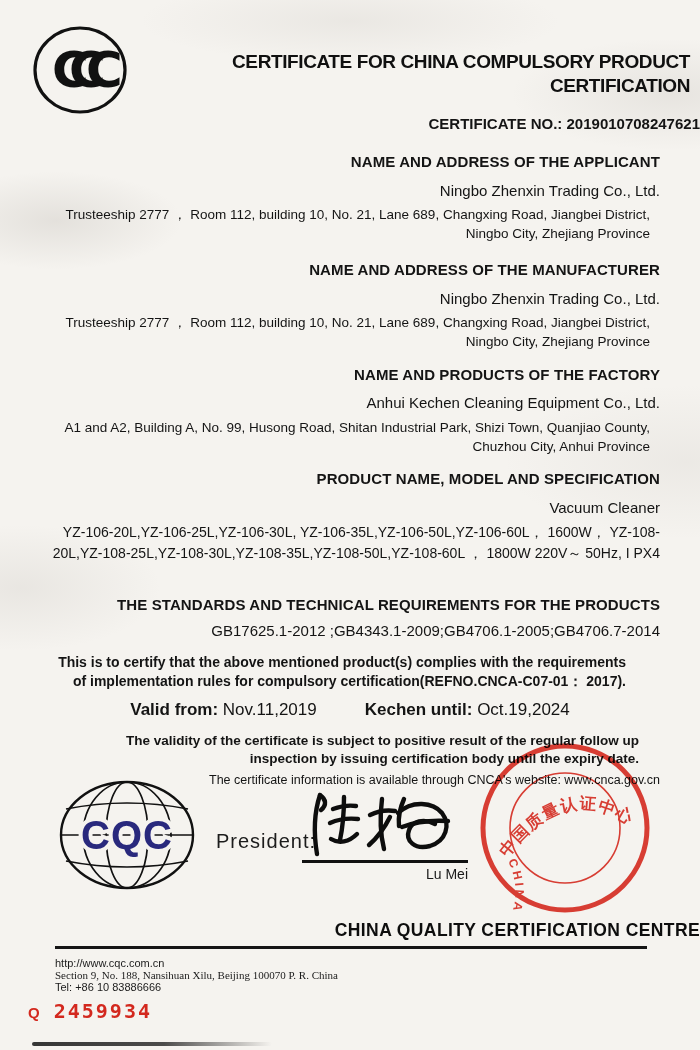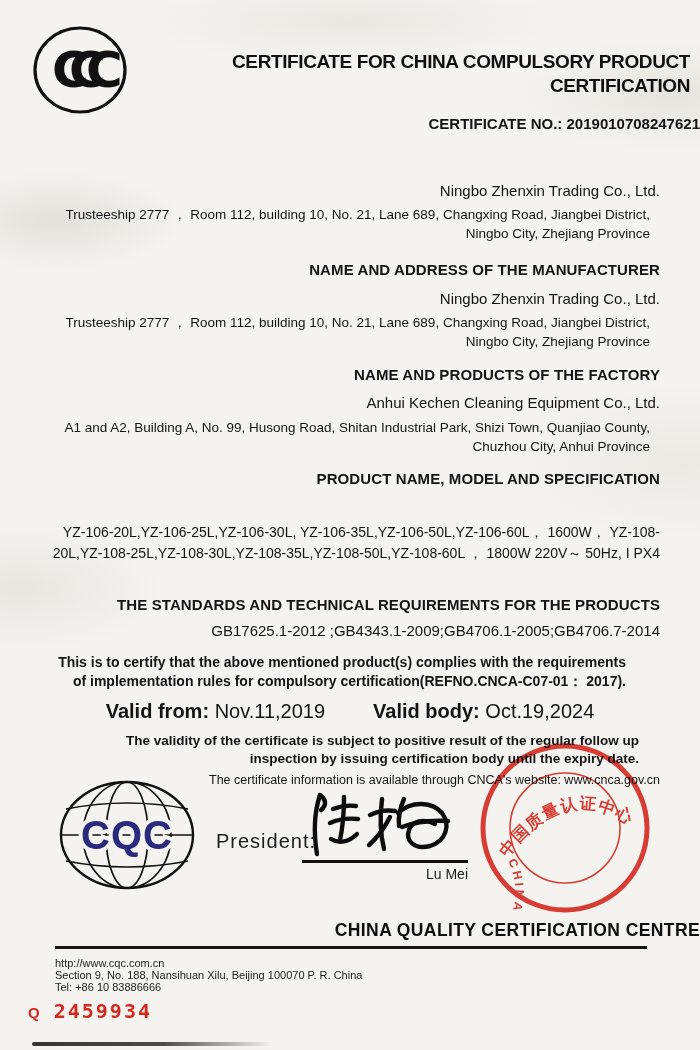--- a/index.html
+++ b/index.html
@@ -36,21 +36,21 @@
   }
   .sec-heading { left: 40px; width: 620px; font-size: 15px; font-weight: bold; letter-spacing: 0.1px; }
   .sec-name    { left: 40px; width: 620px; font-size: 15px; }
   .sec-detail  { left: 50px; width: 600px; font-size: 13.5px; line-height: 18.5px; }
   .models      { left: 40px; width: 620px; font-size: 14px; line-height: 21px; }
   .codes       { left: 40px; width: 620px; font-size: 15px; }
   .certify     { left: 42px; width: 584px; font-size: 14px; font-weight: bold; line-height: 18.5px; }
   .validity-row {
     left: 0; top: 700px; width: 700px;
     display: flex; justify-content: center; gap: 48px;
-    font-size: 20px;
+    font-size: 17px;
   }
   .validity-row b { font-weight: bold; }
   .followup { left: 61px; width: 578px; font-size: 13.5px; font-weight: bold; line-height: 18px; }
   .cnca     { left: 40px; width: 620px; font-size: 12.5px; }
 
   .ccc-logo { left: 32px; top: 25px; }
   .cqc-logo { left: 56px; top: 778px; }
 
   .president-label {
     left: 216px; top: 830px;
@@ -69,21 +69,21 @@
   .org-title {
     left: 0; top: 920px; width: 700px;
     font-size: 17.5px; font-weight: bold; letter-spacing: 0.4px; color: #0e0e0e;
   }
   .footer-rule { left: 55px; top: 946px; width: 592px; height: 3px; background: #151515; }
   .footer-row {
     left: 55px; top: 957px; width: 592px;
     display: flex; justify-content: space-between; align-items: baseline;
     font-size: 11px; color: #1b1b1b; flex-direction: column;
   }
-  .footer-row .mid { flex: 1; text-align: center; }
+  .footer-row .mid { flex: 1; text-align: center; font-family: Liberation Serif, serif; }
 
   .serial { left: 28px; top: 999px; display: flex; align-items: baseline; gap: 14px; }
   .serial-prefix { font-size: 15px; font-weight: bold; }
   .serial-number { font-family: "DejaVu Sans Mono", monospace; font-size: 20px; font-weight: bold; letter-spacing: 2px; }
 
   .bottom-smudge {
     left: 32px; top: 1042px; width: 240px; height: 4px;
     background: linear-gradient(to right, rgba(20,20,20,.85) 0%, rgba(20,20,20,.75) 55%, rgba(20,20,20,0) 100%);
     border-radius: 2px;
   }
@@ -96,42 +96,44 @@
   <svg class="abs ccc-logo" width="96" height="90" viewBox="0 0 96 90">
     <ellipse cx="48" cy="45" rx="45" ry="42" fill="none" stroke="#111" stroke-width="3.2"></ellipse>
     <text x="20" y="62" font-size="50" font-weight="bold" font-family="'DejaVu Sans', sans-serif" fill="#111">C</text>
     <text x="37" y="62" font-size="50" font-weight="bold" font-family="'DejaVu Sans', sans-serif" fill="#111">C</text>
     <text x="54" y="62" font-size="50" font-weight="bold" font-family="'DejaVu Sans', sans-serif" fill="#111">C</text>
   </svg>
 
   <div class="abs title ctr">CERTIFICATE FOR CHINA COMPULSORY PRODUCT CERTIFICATION</div>
   <div class="abs cert-no ctr">CERTIFICATE NO.: 2019010708247621</div>
 
+  <div class="abs sec-heading ctr" style="top:153px">NAME AND ADDRESS OF THE APPLICANT</div>
   <div class="abs sec-name ctr" style="top:182px">Ningbo Zhenxin Trading Co., Ltd.</div>
   <div class="abs sec-detail ctr" style="top:206px">Trusteeship 2777 ，  Room 112, building 10, No. 21, Lane 689, Changxing Road, Jiangbei District, Ningbo City, Zhejiang Province</div>
 
   <div class="abs sec-heading ctr" style="top:261px">NAME AND ADDRESS OF THE MANUFACTURER</div>
   <div class="abs sec-name ctr" style="top:290px">Ningbo Zhenxin Trading Co., Ltd.</div>
   <div class="abs sec-detail ctr" style="top:314px">Trusteeship 2777 ，  Room 112, building 10, No. 21, Lane 689, Changxing Road, Jiangbei District, Ningbo City, Zhejiang Province</div>
 
   <div class="abs sec-heading ctr" style="top:366px">NAME AND PRODUCTS OF THE FACTORY</div>
   <div class="abs sec-name ctr" style="top:394px">Anhui Kechen Cleaning Equipment Co., Ltd.</div>
   <div class="abs sec-detail ctr" style="top:419px">A1 and A2, Building A, No. 99, Husong Road, Shitan Industrial Park, Shizi Town, Quanjiao County, Chuzhou City, Anhui Province</div>
 
   <div class="abs sec-heading ctr" style="top:470px">PRODUCT NAME, MODEL AND SPECIFICATION</div>
+  <div class="abs sec-name ctr" style="top:499px">Vacuum Cleaner</div>
   <div class="abs models ctr" style="top:522px">YZ-106-20L,YZ-106-25L,YZ-106-30L,  YZ-106-35L,YZ-106-50L,YZ-106-60L，  1600W， YZ-108-20L,YZ-108-25L,YZ-108-30L,YZ-108-35L,YZ-108-50L,YZ-108-60L  ， 1800W  220V～ 50Hz, I PX4</div>
 
   <div class="abs sec-heading ctr" style="top:596px">THE STANDARDS AND TECHNICAL REQUIREMENTS FOR THE PRODUCTS</div>
   <div class="abs codes ctr" style="top:622px">GB17625.1-2012  ;GB4343.1-2009;GB4706.1-2005;GB4706.7-2014</div>
 
   <div class="abs certify ctr" style="top:653px">This is to certify that the above mentioned product(s) complies with the requirements of implementation rules for compulsory certification(REFNO.CNCA-C07-01： 2017).</div>
 
   <div class="abs validity-row">
     <span><b>Valid from:</b>&nbsp;<span>Nov.11,2019</span></span>
-    <span><b>Valid body:</b>&nbsp;<span>Oct.19,2024</span></span>
+    <span><b>Kechen until:</b>&nbsp;<span>Oct.19,2024</span></span>
   </div>
 
   <div class="abs followup ctr" style="top:732px">The validity of the certificate is subject to positive result of the regular follow up inspection by issuing certification body until the expiry date.</div>
   <div class="abs cnca ctr" style="top:773px">The certificate information is available through CNCA's website: www.cnca.gov.cn</div>
 
   <svg class="abs cqc-logo" width="142" height="114" viewBox="0 0 142 114">
     <ellipse cx="71" cy="57" rx="66" ry="53" fill="none" stroke="#111" stroke-width="2.4"></ellipse>
     <ellipse cx="71" cy="57" rx="44" ry="53" fill="none" stroke="#111" stroke-width="1.7"></ellipse>
     <ellipse cx="71" cy="57" rx="21" ry="53" fill="none" stroke="#111" stroke-width="1.7"></ellipse>
     <path d="M10 31 Q 71 19 132 31" fill="none" stroke="#111" stroke-width="1.7"></path>

